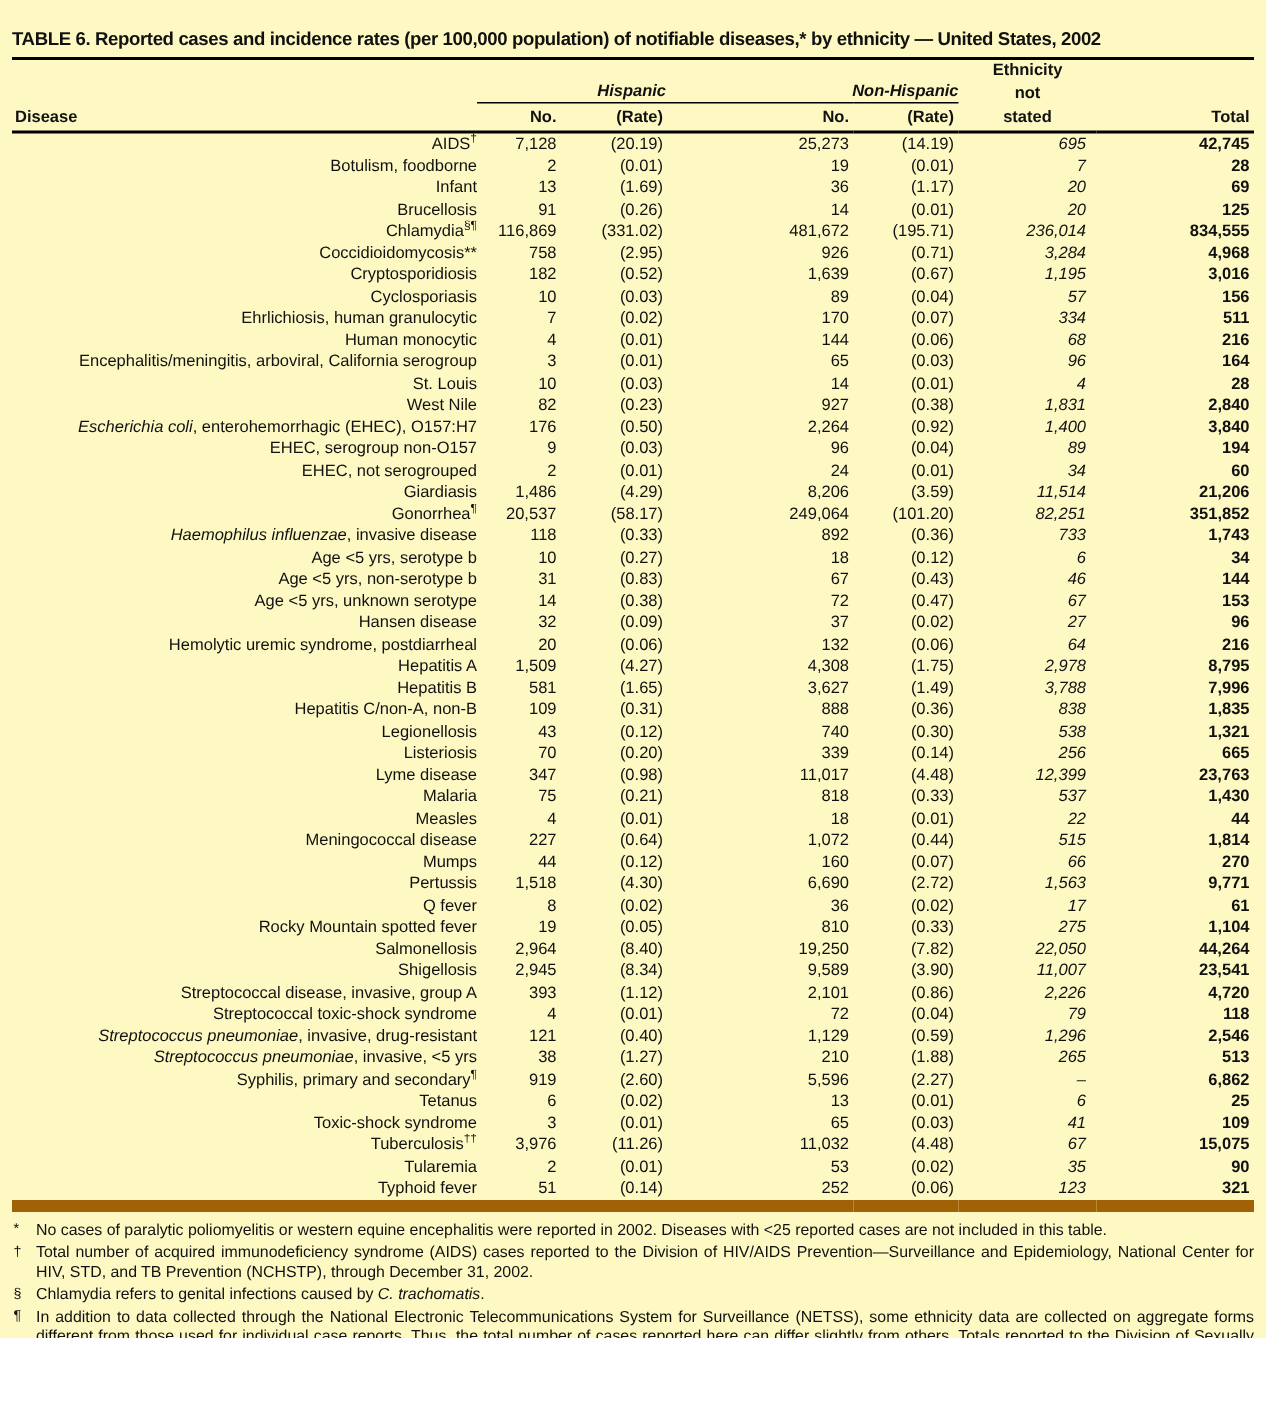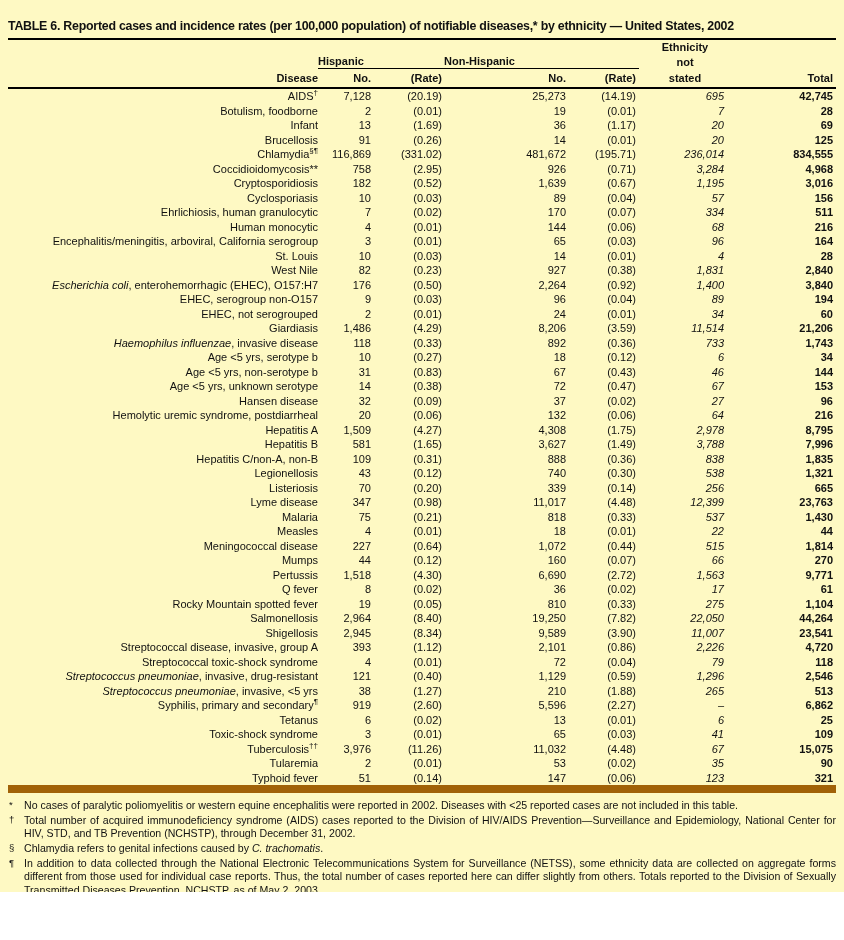--- a/index.html
+++ b/index.html
@@ -15,23 +15,23 @@
   col.c-hno  { width:56px; }
   col.c-hrt  { width:70px; }
   col.c-nno  { width:125px; }
   col.c-nrt  { width:70px; }
   col.c-ens  { width:92px; }
   col.c-tot  { width:105px; }
 
   thead th { font-weight:bold; font-size:11px; padding:0; vertical-align:bottom; line-height:13px; }
   tr.h1 th, tr.h2 th { height:14px; }
   tr.h3 th { height:16px; border-bottom:2px solid #000; padding-bottom:2px; }
-  th.grp { text-align:left; border-bottom:1px solid #000; }
+  th.grp { text-align:right; border-bottom:1px solid #000;font-style:italic; }
   th.eth { text-align:center; }
-  th.dis { text-align:right; padding-left:2px; }
+  th.dis { text-align:left; padding-left:2px; }
 
   td { padding:0; height:14.5px; line-height:14.5px; font-size:11px; white-space:nowrap; overflow:hidden; }
   td.disease { text-align:right; padding-left:2px; }
   td.disease.ind { padding-left:9px; }
   .num { text-align:right; font-variant-numeric:tabular-nums; }
   .c0 { padding-right:3px; }
   .c1 { padding-right:2px; }
   .c2 { padding-right:3px; }
   .c3 { padding-right:3px; }
   .c4 { padding-right:7px;font-style:italic; }
@@ -234,20 +234,29 @@
         <tr>
           <td class="disease"><span>Giardiasis</span></td>
           <td class="num c0">1,486</td>
           <td class="num c1">(4.29)</td>
           <td class="num c2">8,206</td>
           <td class="num c3">(3.59)</td>
           <td class="num c4">11,514</td>
           <td class="num c5">21,206</td>
         </tr>
         <tr>
+          <td class="disease"><span>Gonorrhea</span><sup>¶</sup></td>
+          <td class="num c0">20,537</td>
+          <td class="num c1">(58.17)</td>
+          <td class="num c2">249,064</td>
+          <td class="num c3">(101.20)</td>
+          <td class="num c4">82,251</td>
+          <td class="num c5">351,852</td>
+        </tr>
+        <tr>
           <td class="disease"><i>Haemophilus influenzae</i><span>, invasive disease</span></td>
           <td class="num c0">118</td>
           <td class="num c1">(0.33)</td>
           <td class="num c2">892</td>
           <td class="num c3">(0.36)</td>
           <td class="num c4">733</td>
           <td class="num c5">1,743</td>
         </tr>
         <tr>
           <td class="disease ind"><span>Age &lt;5 yrs, serotype b</span></td>
@@ -507,21 +516,21 @@
           <td class="num c1">(0.01)</td>
           <td class="num c2">53</td>
           <td class="num c3">(0.02)</td>
           <td class="num c4">35</td>
           <td class="num c5">90</td>
         </tr>
         <tr>
           <td class="disease"><span>Typhoid fever</span></td>
           <td class="num c0">51</td>
           <td class="num c1">(0.14)</td>
-          <td class="num c2">147</td>
+          <td class="num c2">252</td>
           <td class="num c3">(0.06)</td>
           <td class="num c4">123</td>
           <td class="num c5">321</td>
         </tr>
       </tbody>
   </table>
 
   <div class="footnotes">
       <div class="fn"><span class="m">*</span><span>No cases of paralytic poliomyelitis or western equine encephalitis were reported in 2002. Diseases with &lt;25 reported cases are not included in this table.</span></div>
       <div class="fn"><span class="m">†</span><span>Total number of acquired immunodeficiency syndrome (AIDS) cases reported to the Division of HIV/AIDS Prevention—Surveillance and Epidemiology, National Center for HIV, STD, and TB Prevention (NCHSTP), through December 31, 2002.</span></div>

